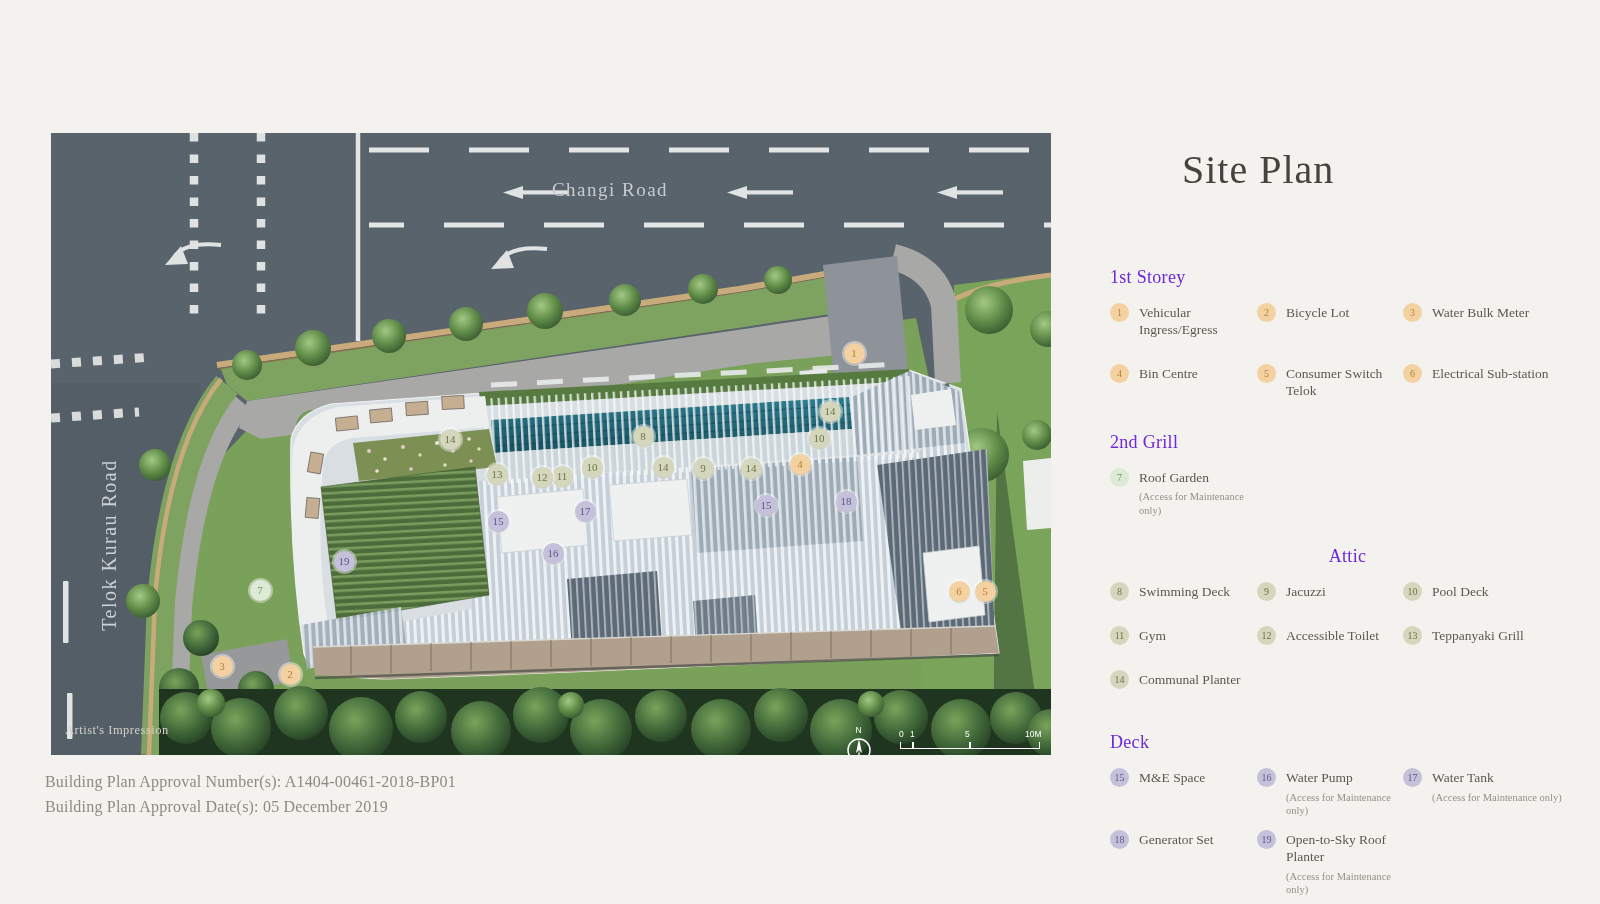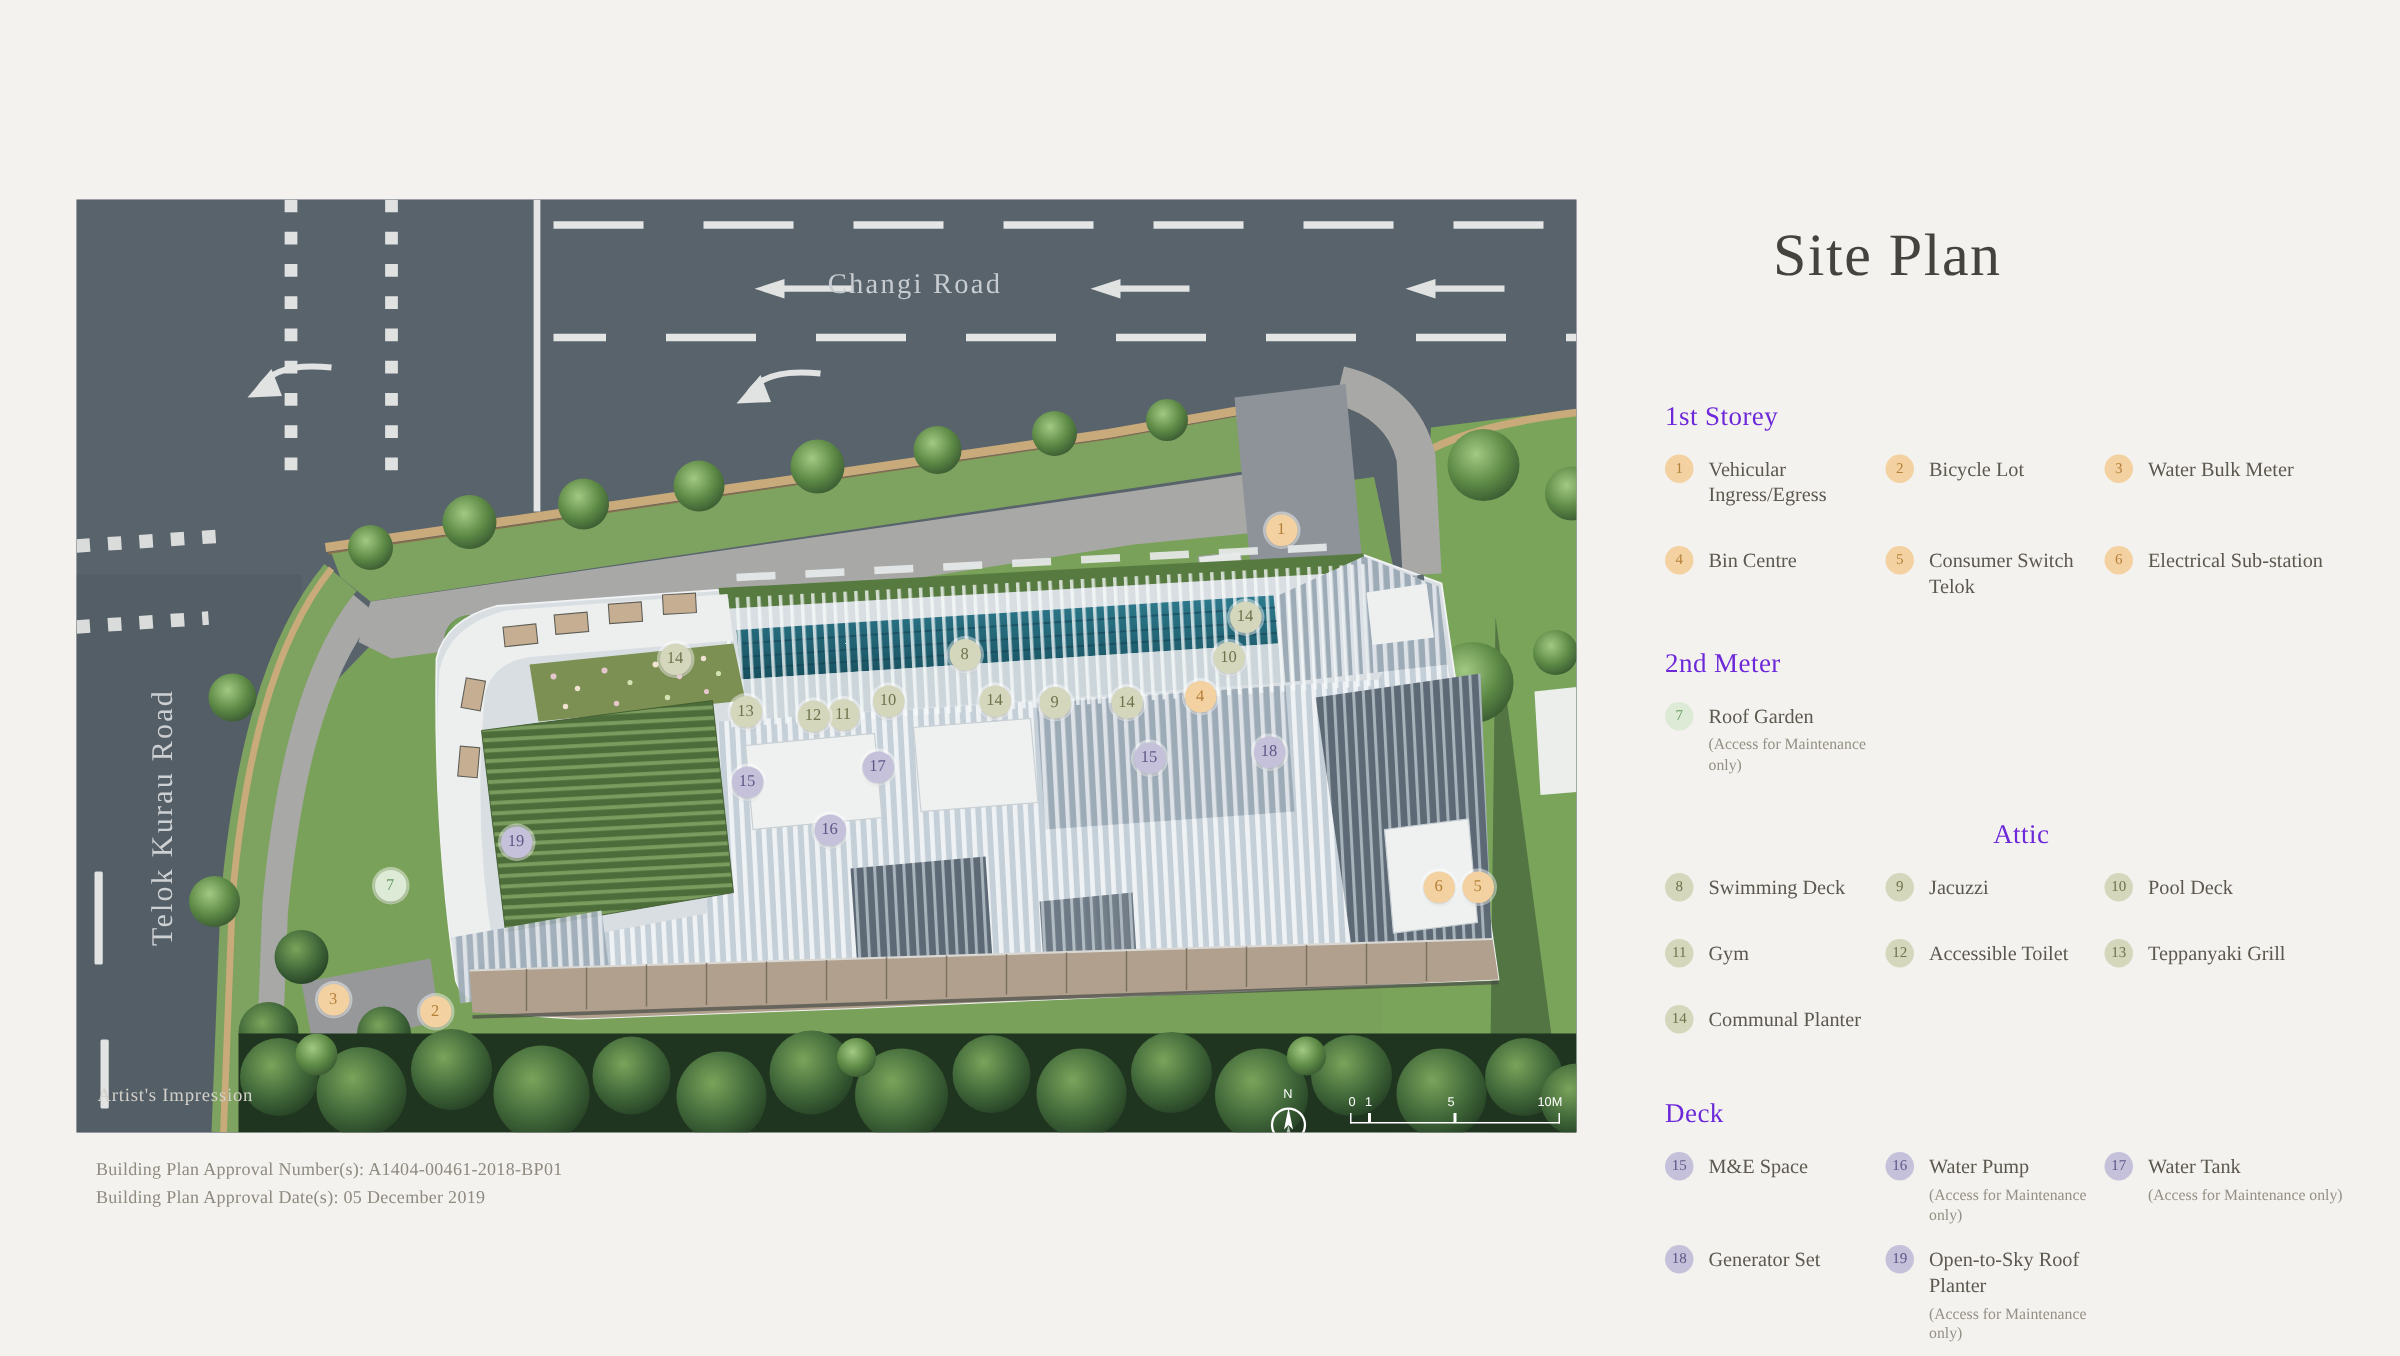--- a/index.html
+++ b/index.html
@@ -38,21 +38,21 @@
   .lsection:nth-child(3){margin-top:29px;text-align:center;}
   .lsection:nth-child(4){margin-top:43px;}
   .lheading{font-size:18px;color:#6d28d9;margin-bottom:15px;letter-spacing:.3px;}
   .lgrid{display:grid;grid-template-columns:147px 146px 1fr;row-gap:25px;align-items:start;}
   .lsection:nth-child(4) .lgrid{row-gap:13px;}
   .litem{display:flex;align-items:flex-start;}
   .lcirc{flex:0 0 19px;width:19px;height:19px;border-radius:50%;
         display:flex;align-items:center;justify-content:center;font-size:10px;}
   .ltxt{margin-left:10px;font-size:13.5px;color:#5c5850;line-height:1.25;padding-top:2px;}
   .lnote{display:block;font-size:10.5px;color:#949086;margin-top:4px;}
-  .footer{position:absolute;left:64px;top:770px;font-size:12px;color:#8e8a80;line-height:1.55;
+  .footer{position:absolute;left:45px;top:770px;font-size:16px;color:#8e8a80;line-height:1.55;
         letter-spacing:.2px;}
 </style>
 </head>
 <body>
 
 <div class="page">
 
   <div class="plan">
     <svg width="1000" height="622" viewBox="0 0 1000 622">
       <defs>
@@ -346,21 +346,21 @@
               <span class="lcirc" style="background: rgb(243, 209, 160); color: rgb(181, 129, 58);">5</span>
               <span class="ltxt">Consumer Switch Telok</span>
             </div>
             <div class="litem">
               <span class="lcirc" style="background: rgb(243, 209, 160); color: rgb(181, 129, 58);">6</span>
               <span class="ltxt">Electrical Sub-station</span>
             </div>
           </div>
         </div>
         <div class="lsection">
-          <div class="lheading">2nd Meter</div>
+          <div class="lheading">2nd Grill</div>
           <div class="lgrid">
             <div class="litem">
               <span class="lcirc" style="background: rgb(220, 234, 214); color: rgb(105, 154, 100);">7</span>
               <span class="ltxt">Roof Garden<span class="lnote">(Access for Maintenance only)</span></span>
             </div>
           </div>
         </div>
         <div class="lsection">
           <div class="lheading">Attic</div>
           <div class="lgrid">

